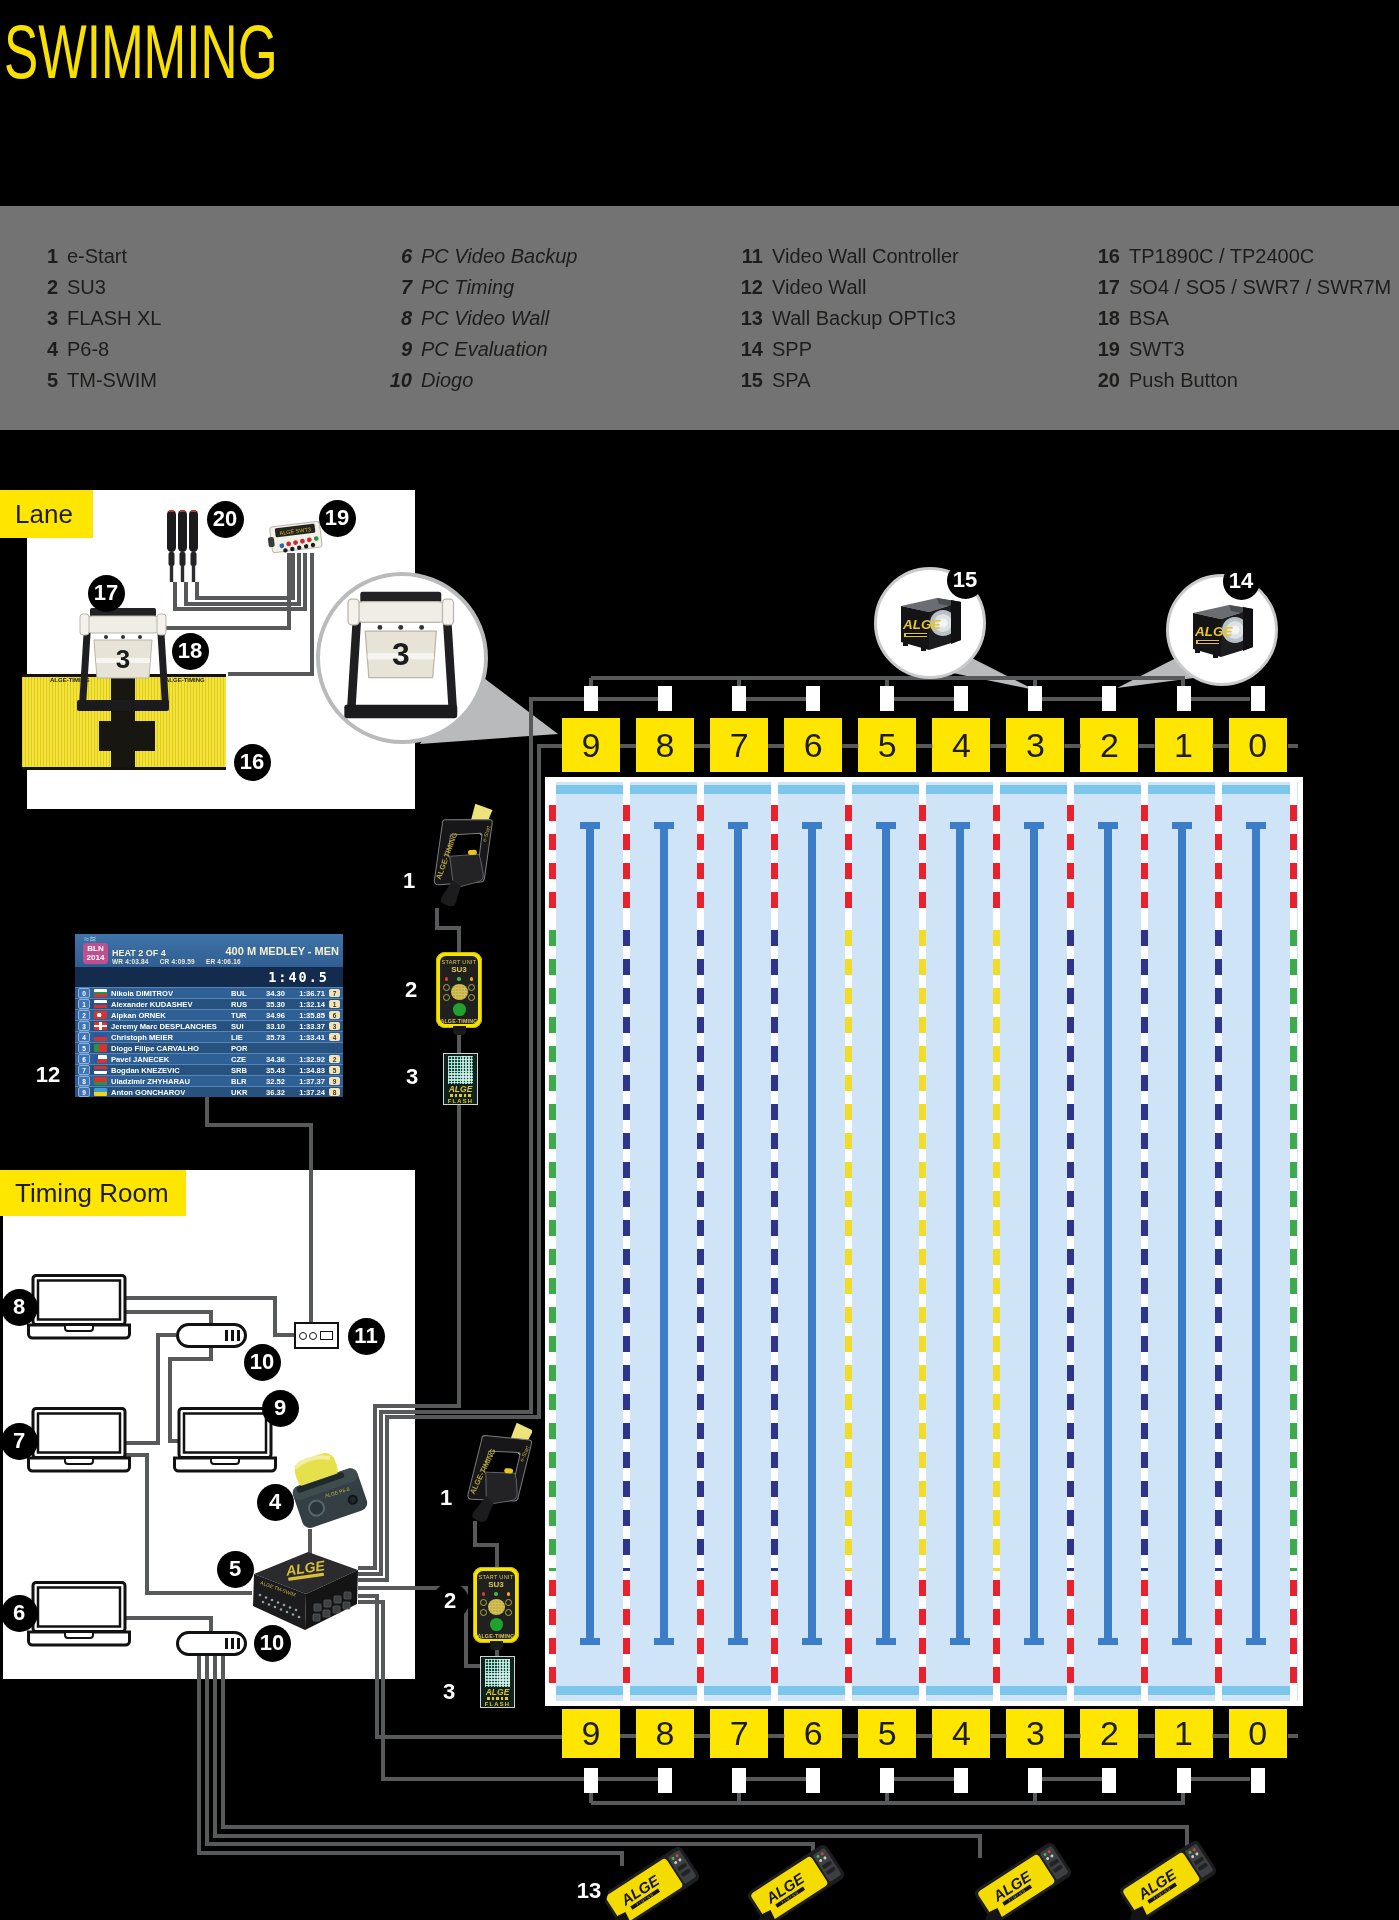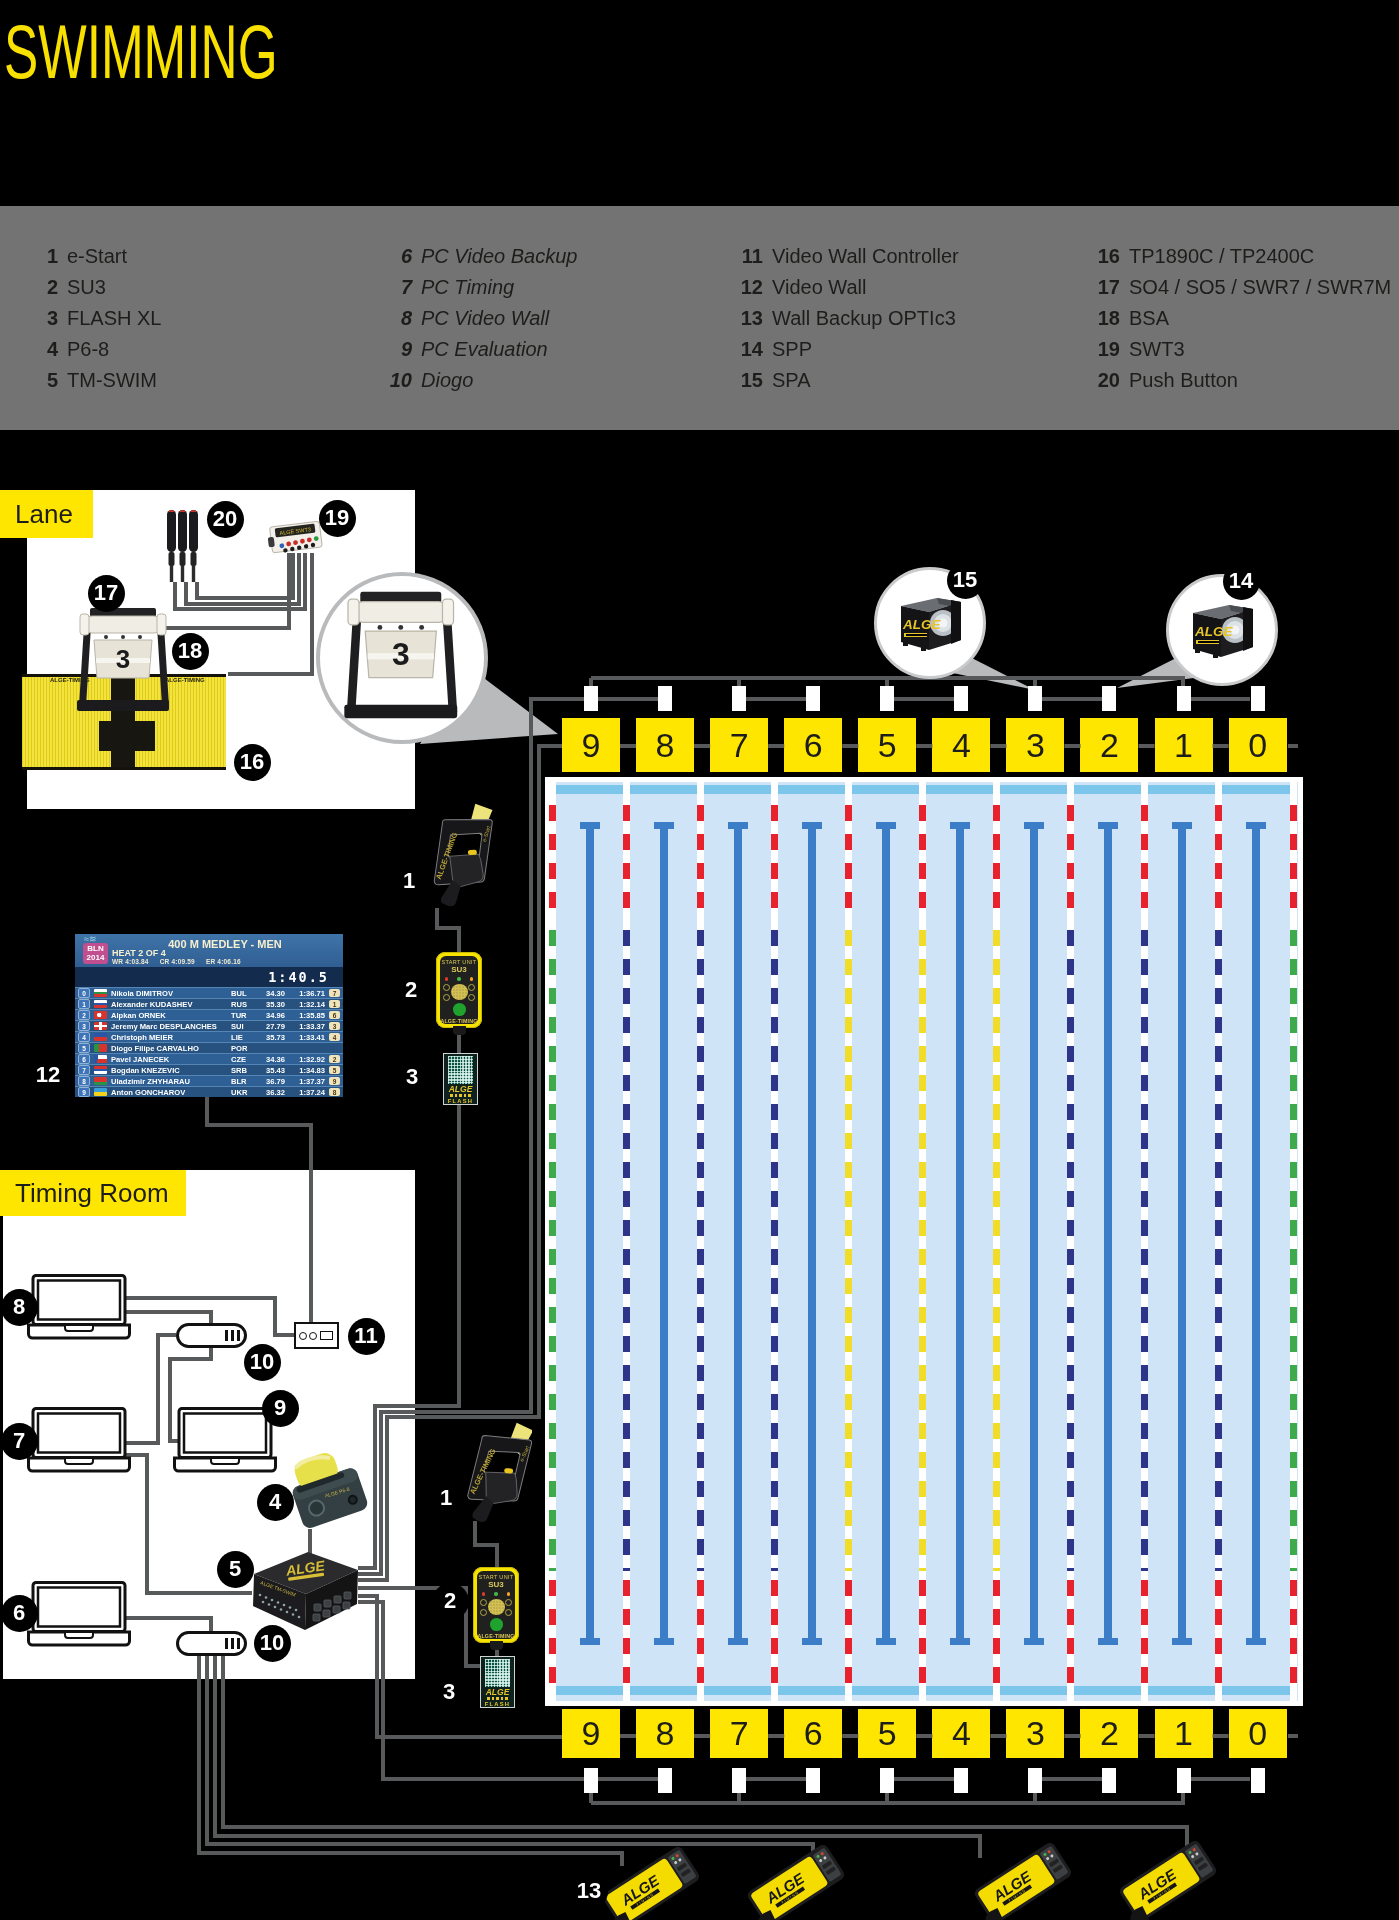--- a/index.html
+++ b/index.html
@@ -51,21 +51,21 @@
      display:flex;align-items:center;justify-content:center;}
 
   
   #scoreboard{position:absolute;left:75px;top:934px;width:268px;height:157px;z-index:5;
      background:linear-gradient(180deg,#35699f 0%,#26507e 100%);
      font-family:"Liberation Sans",sans-serif;}
   #sb-head{position:absolute;left:0;top:0;width:100%;height:33px;background:linear-gradient(180deg,#3f74a9,#305e92);}
   #sb-logo{position:absolute;left:8px;top:9px;width:25px;height:21px;background:#bf4f8e;border-radius:3px;
      color:#fff;font-size:8px;font-weight:700;line-height:1.1;display:flex;flex-direction:column;align-items:center;justify-content:center;}
   #sb-swimmer{position:absolute;left:9px;top:0px;color:#9fd4e8;font-size:9px;}
-  #sb-title{position:absolute;left:36px;right:4px;top:4px;text-align:center;color:#f7f0cf;font-weight:700;font-size:11px;white-space:nowrap;}
+  #sb-title{position:absolute;left:36px;right:4px;top:11px;text-align:right;color:#f7f0cf;font-weight:700;font-size:11px;white-space:nowrap;}
   #sb-heat{position:absolute;left:37px;top:14px;color:#f7f0cf;font-weight:700;font-size:9px;}
   #sb-records{position:absolute;left:37px;top:24px;color:#f0ead0;font-weight:700;font-size:6.5px;letter-spacing:.2px;}
   #sb-records span{margin-right:11px;}
   #sb-time-row{position:absolute;left:0;top:33px;width:100%;height:20px;background:#132c4d;}
   #sb-time{position:absolute;right:14px;top:2px;color:#fff;font-size:13.5px;font-weight:700;
       font-family:"DejaVu Sans Mono",monospace;letter-spacing:2px;}
   #sb-rows{position:absolute;left:0;top:53px;width:100%;bottom:0;display:flex;flex-direction:column;}
   .sb-row{flex:1;display:flex;align-items:center;border-top:1px solid #5585b5;box-sizing:border-box;
      font-size:7.6px;font-weight:700;color:#fff;}
   .sb-row:nth-child(odd){background:#2e6096;}
@@ -419,21 +419,21 @@
           <span class="sb-noc">TUR</span>
           <span class="sb-split">34.96</span>
           <span class="sb-time-col">1:35.85</span>
           <span class="sb-rank">6</span>
         </div>
         <div class="sb-row">
           <span class="sb-lane">3</span>
           <span class="sb-flag flag-SUI"></span>
           <span class="sb-name">Jeremy Marc DESPLANCHES</span>
           <span class="sb-noc">SUI</span>
-          <span class="sb-split">27.79</span>
+          <span class="sb-split">33.10</span>
           <span class="sb-time-col">1:33.37</span>
           <span class="sb-rank">3</span>
         </div>
         <div class="sb-row">
           <span class="sb-lane">4</span>
           <span class="sb-flag flag-LIE"></span>
           <span class="sb-name">Christoph MEIER</span>
           <span class="sb-noc">LIE</span>
           <span class="sb-split">35.73</span>
           <span class="sb-time-col">1:33.41</span>
@@ -464,21 +464,21 @@
           <span class="sb-noc">SRB</span>
           <span class="sb-split">35.43</span>
           <span class="sb-time-col">1:34.83</span>
           <span class="sb-rank">5</span>
         </div>
         <div class="sb-row">
           <span class="sb-lane">8</span>
           <span class="sb-flag flag-BLR"></span>
           <span class="sb-name">Uladzimir ZHYHARAU</span>
           <span class="sb-noc">BLR</span>
-          <span class="sb-split">36.79</span>
+          <span class="sb-split">32.52</span>
           <span class="sb-time-col">1:37.37</span>
           <span class="sb-rank">9</span>
         </div>
         <div class="sb-row">
           <span class="sb-lane">9</span>
           <span class="sb-flag flag-UKR"></span>
           <span class="sb-name">Anton GONCHAROV</span>
           <span class="sb-noc">UKR</span>
           <span class="sb-split">36.32</span>
           <span class="sb-time-col">1:37.24</span>

